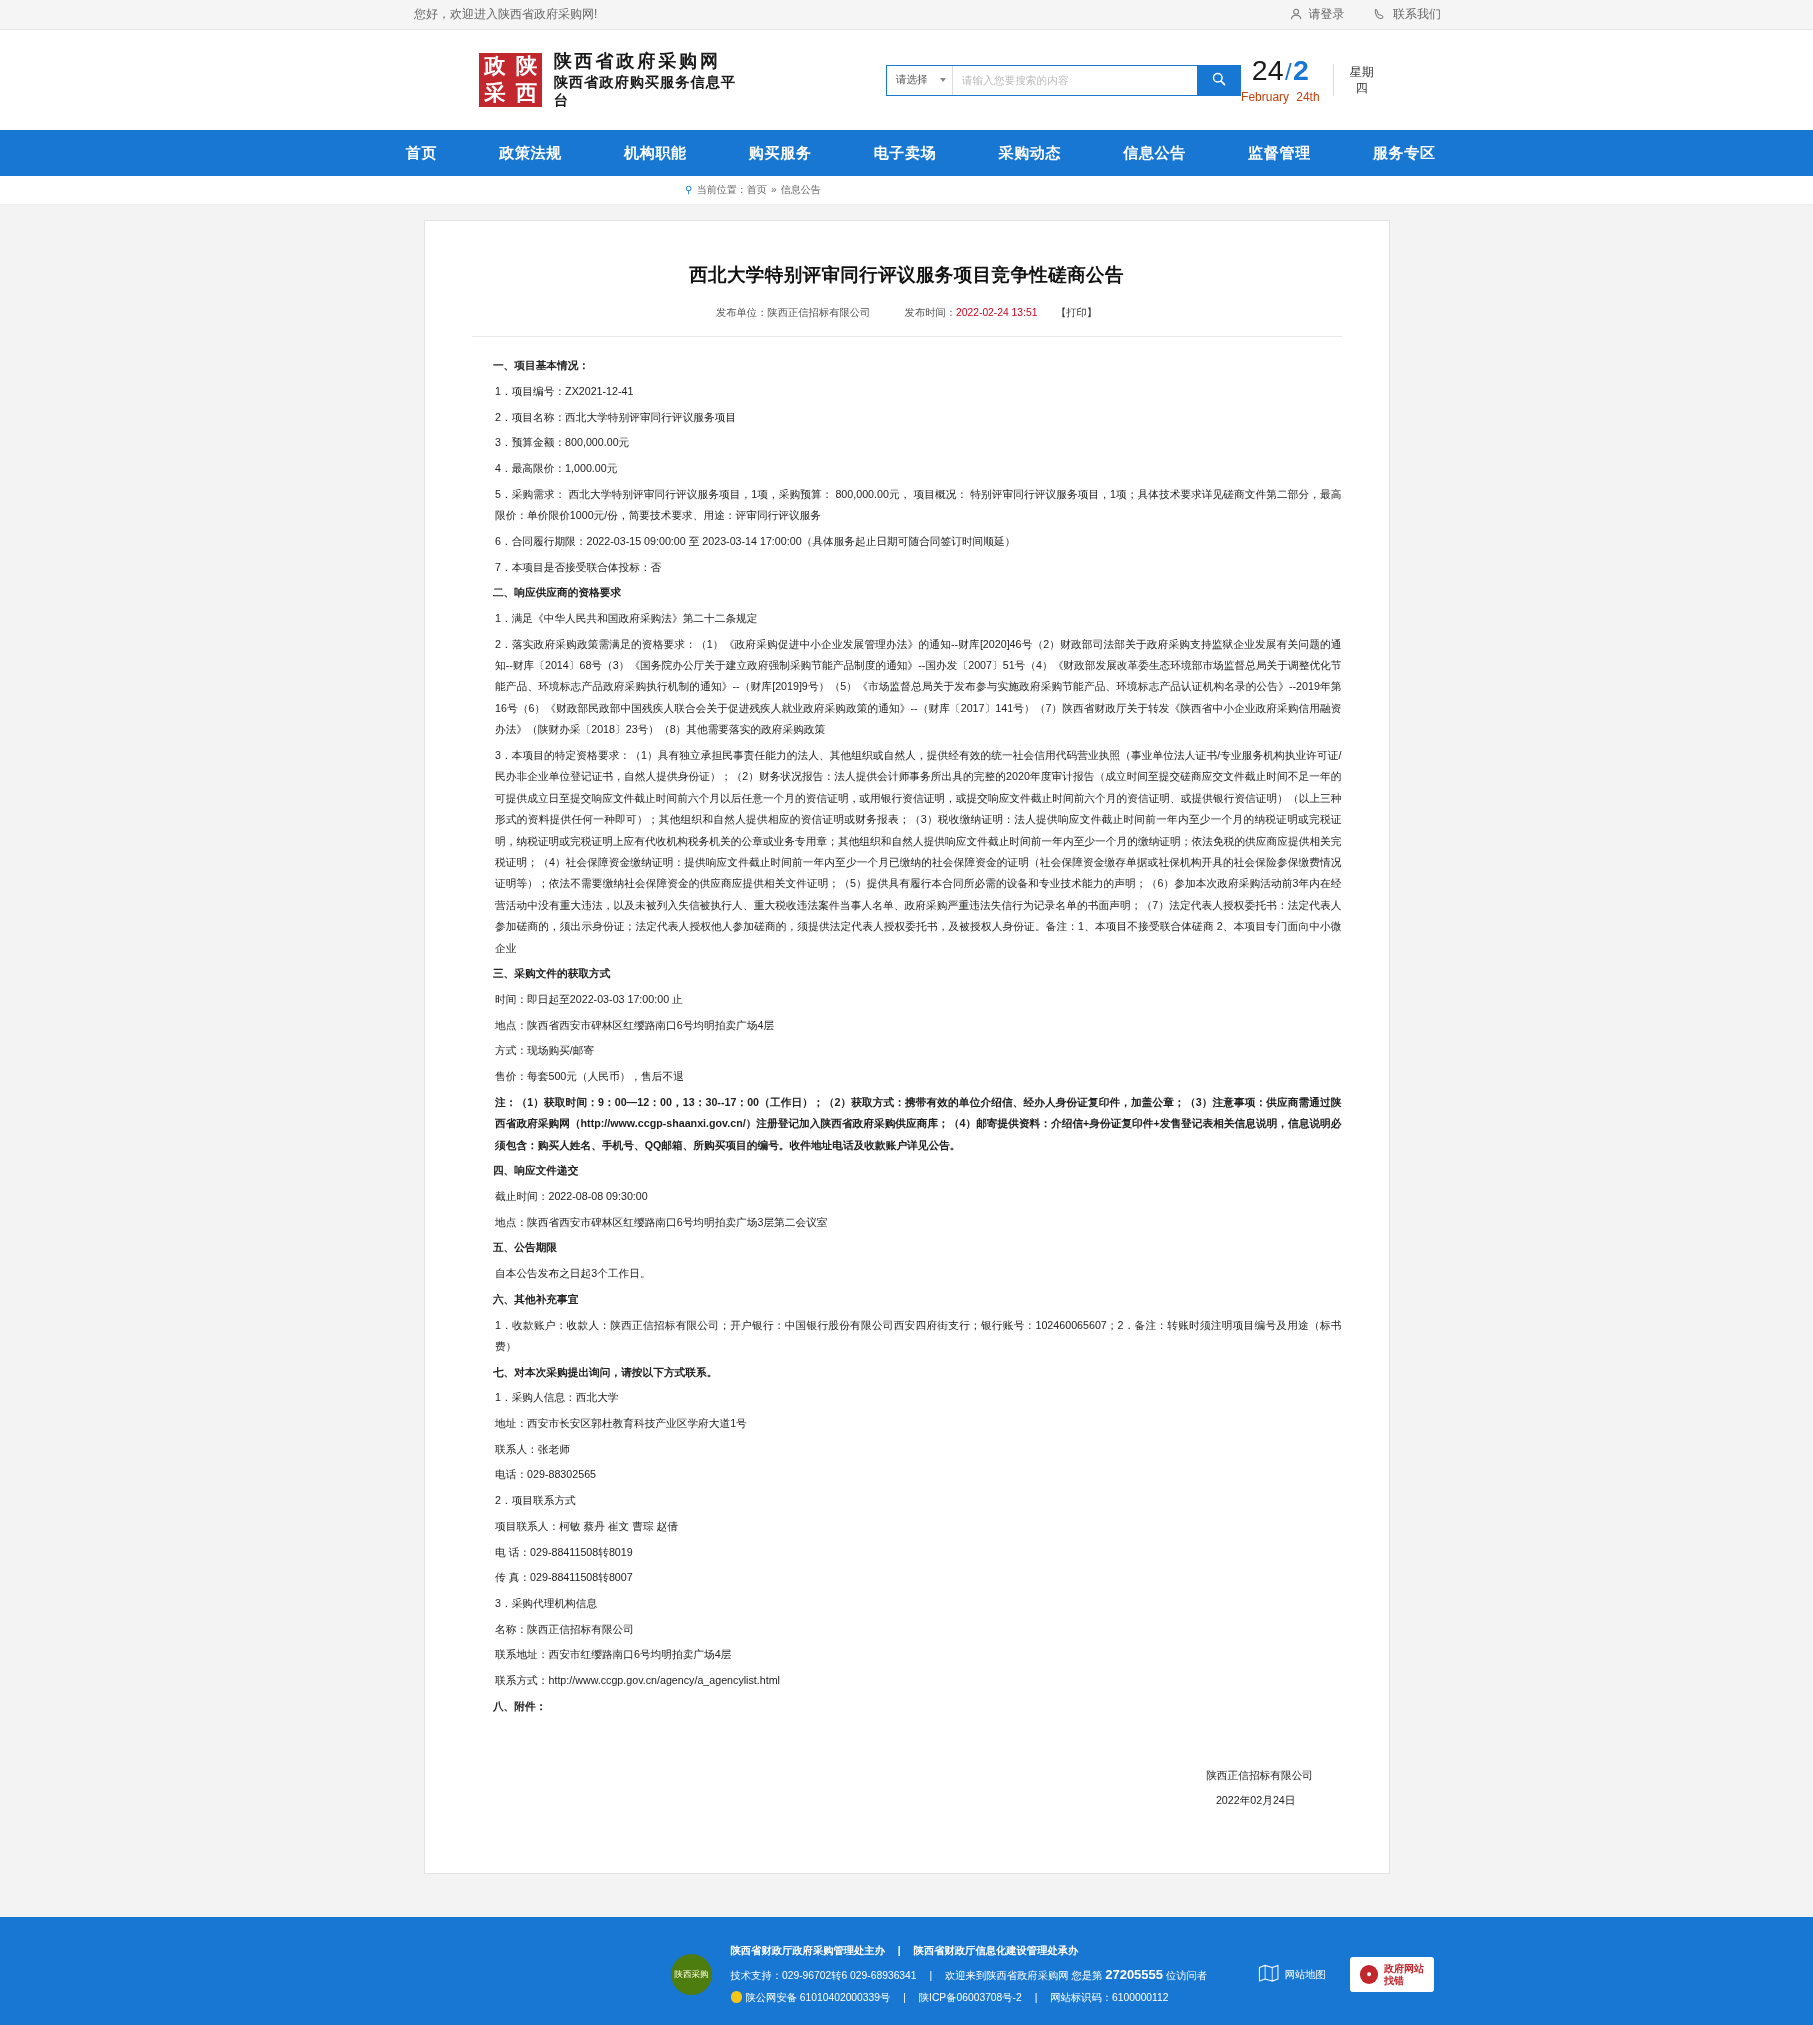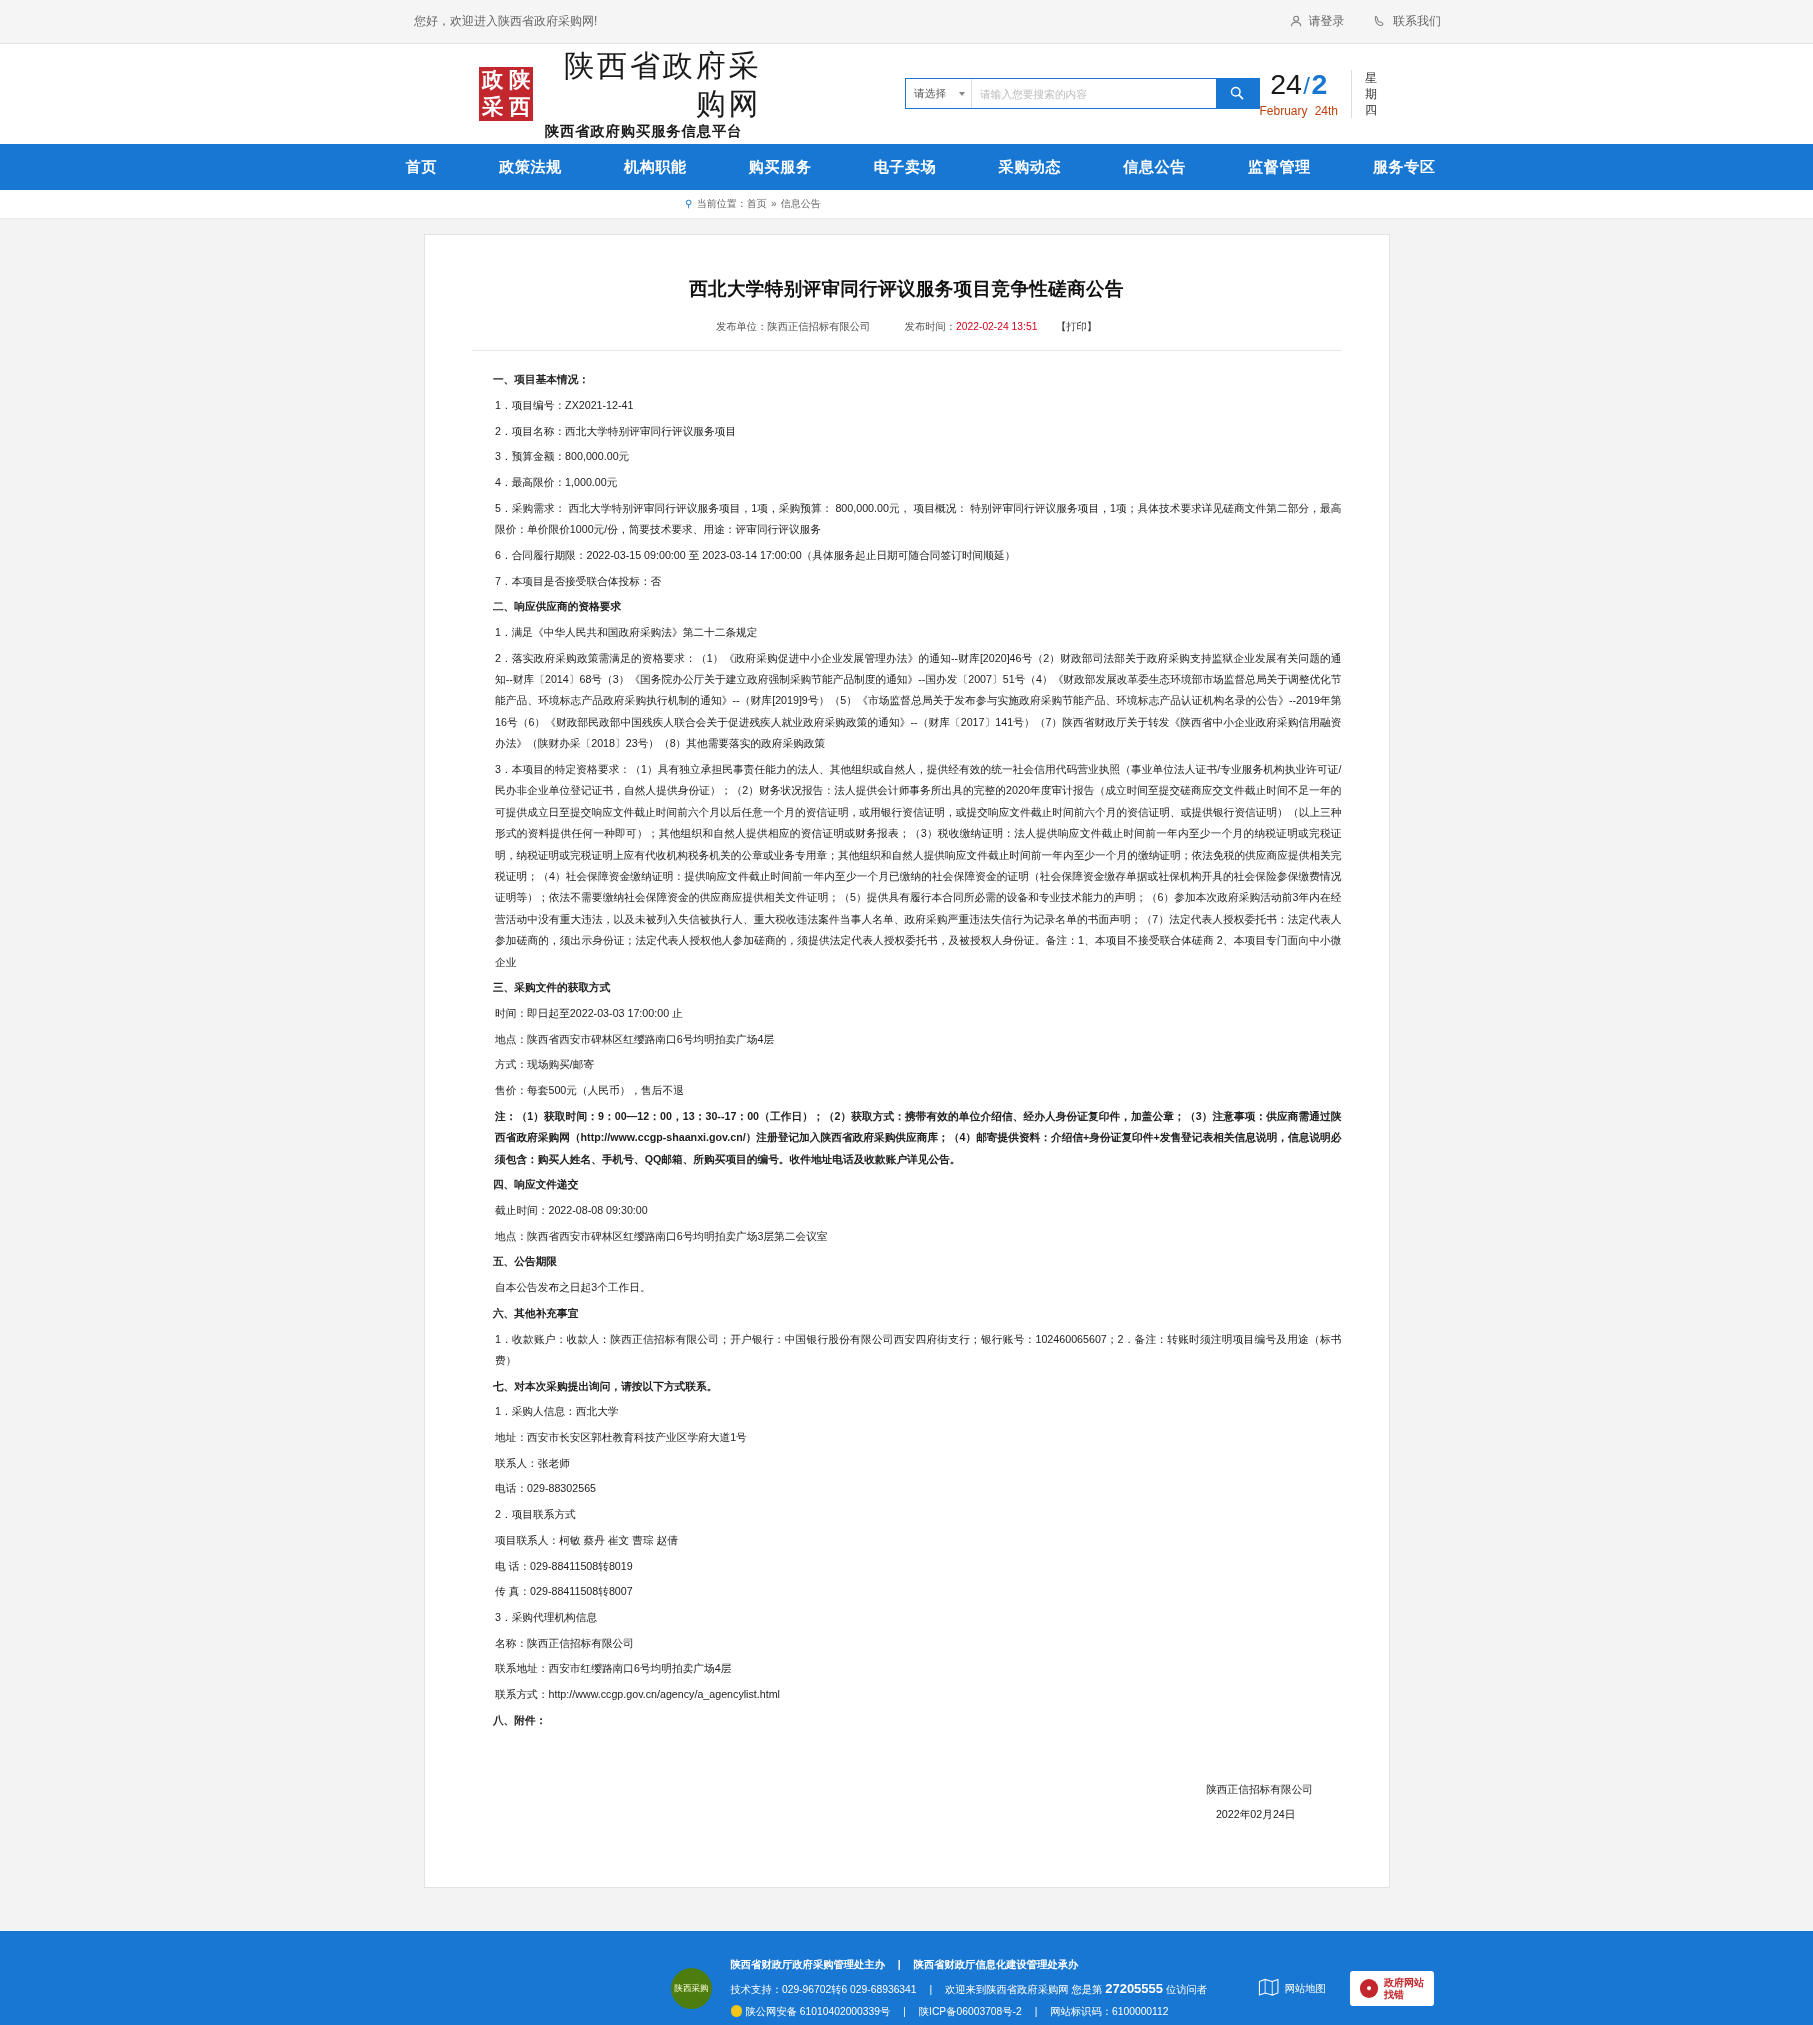--- a/index.html
+++ b/index.html
@@ -5,21 +5,21 @@
   * { box-sizing: border-box; }
   html, body { margin:0; padding:0; }
   body {
     width: 1813px;
     font-family: "Liberation Sans", sans-serif;
     background: #ffffff;
     color: #333;
     -webkit-font-smoothing: antialiased;
   }
   .topbar {
-    height: 44px;
+    height: 30px;
     background: #f5f5f5;
     border-bottom: 0.7px solid #e6e6e6;
     display: flex;
     align-items: center;
     padding: 0 0 0 0;
     font-size: 12px;
     color: #666;
   }
   .topbar-inner {
     width: 1355px;
@@ -58,21 +58,21 @@
     grid-template-rows: 1fr 1fr;
     font-size: 21.4px;
     font-weight: bold;
     align-items:center;
     justify-items:center;
     line-height:1;
     margin-right: 11.4px;
     letter-spacing:0;
   }
   .logo-mark span { display:block; }
-  .logo-text-1 { font-size: 30px; font-weight: normal; color:#1a1a1a; letter-spacing: 2.9px; line-height:1.25;text-align:right; }
+  .logo-text-1 { font-size: 18px; font-weight: bold; color:#1a1a1a; letter-spacing: 2.9px; line-height:1.25; }
   .logo-text-2 { font-size: 14.3px; font-weight: bold; color:#1a1a1a; letter-spacing: 0.9px; line-height:1.3; }
 
   .search-area { margin-left: 143px; display:flex; align-items:center; }
   .search-box {
     display: flex;
     align-items: stretch;
     border: 1.4px solid #1877d2;
     height: 31px;
     width: 355px;
     background:#fff;

